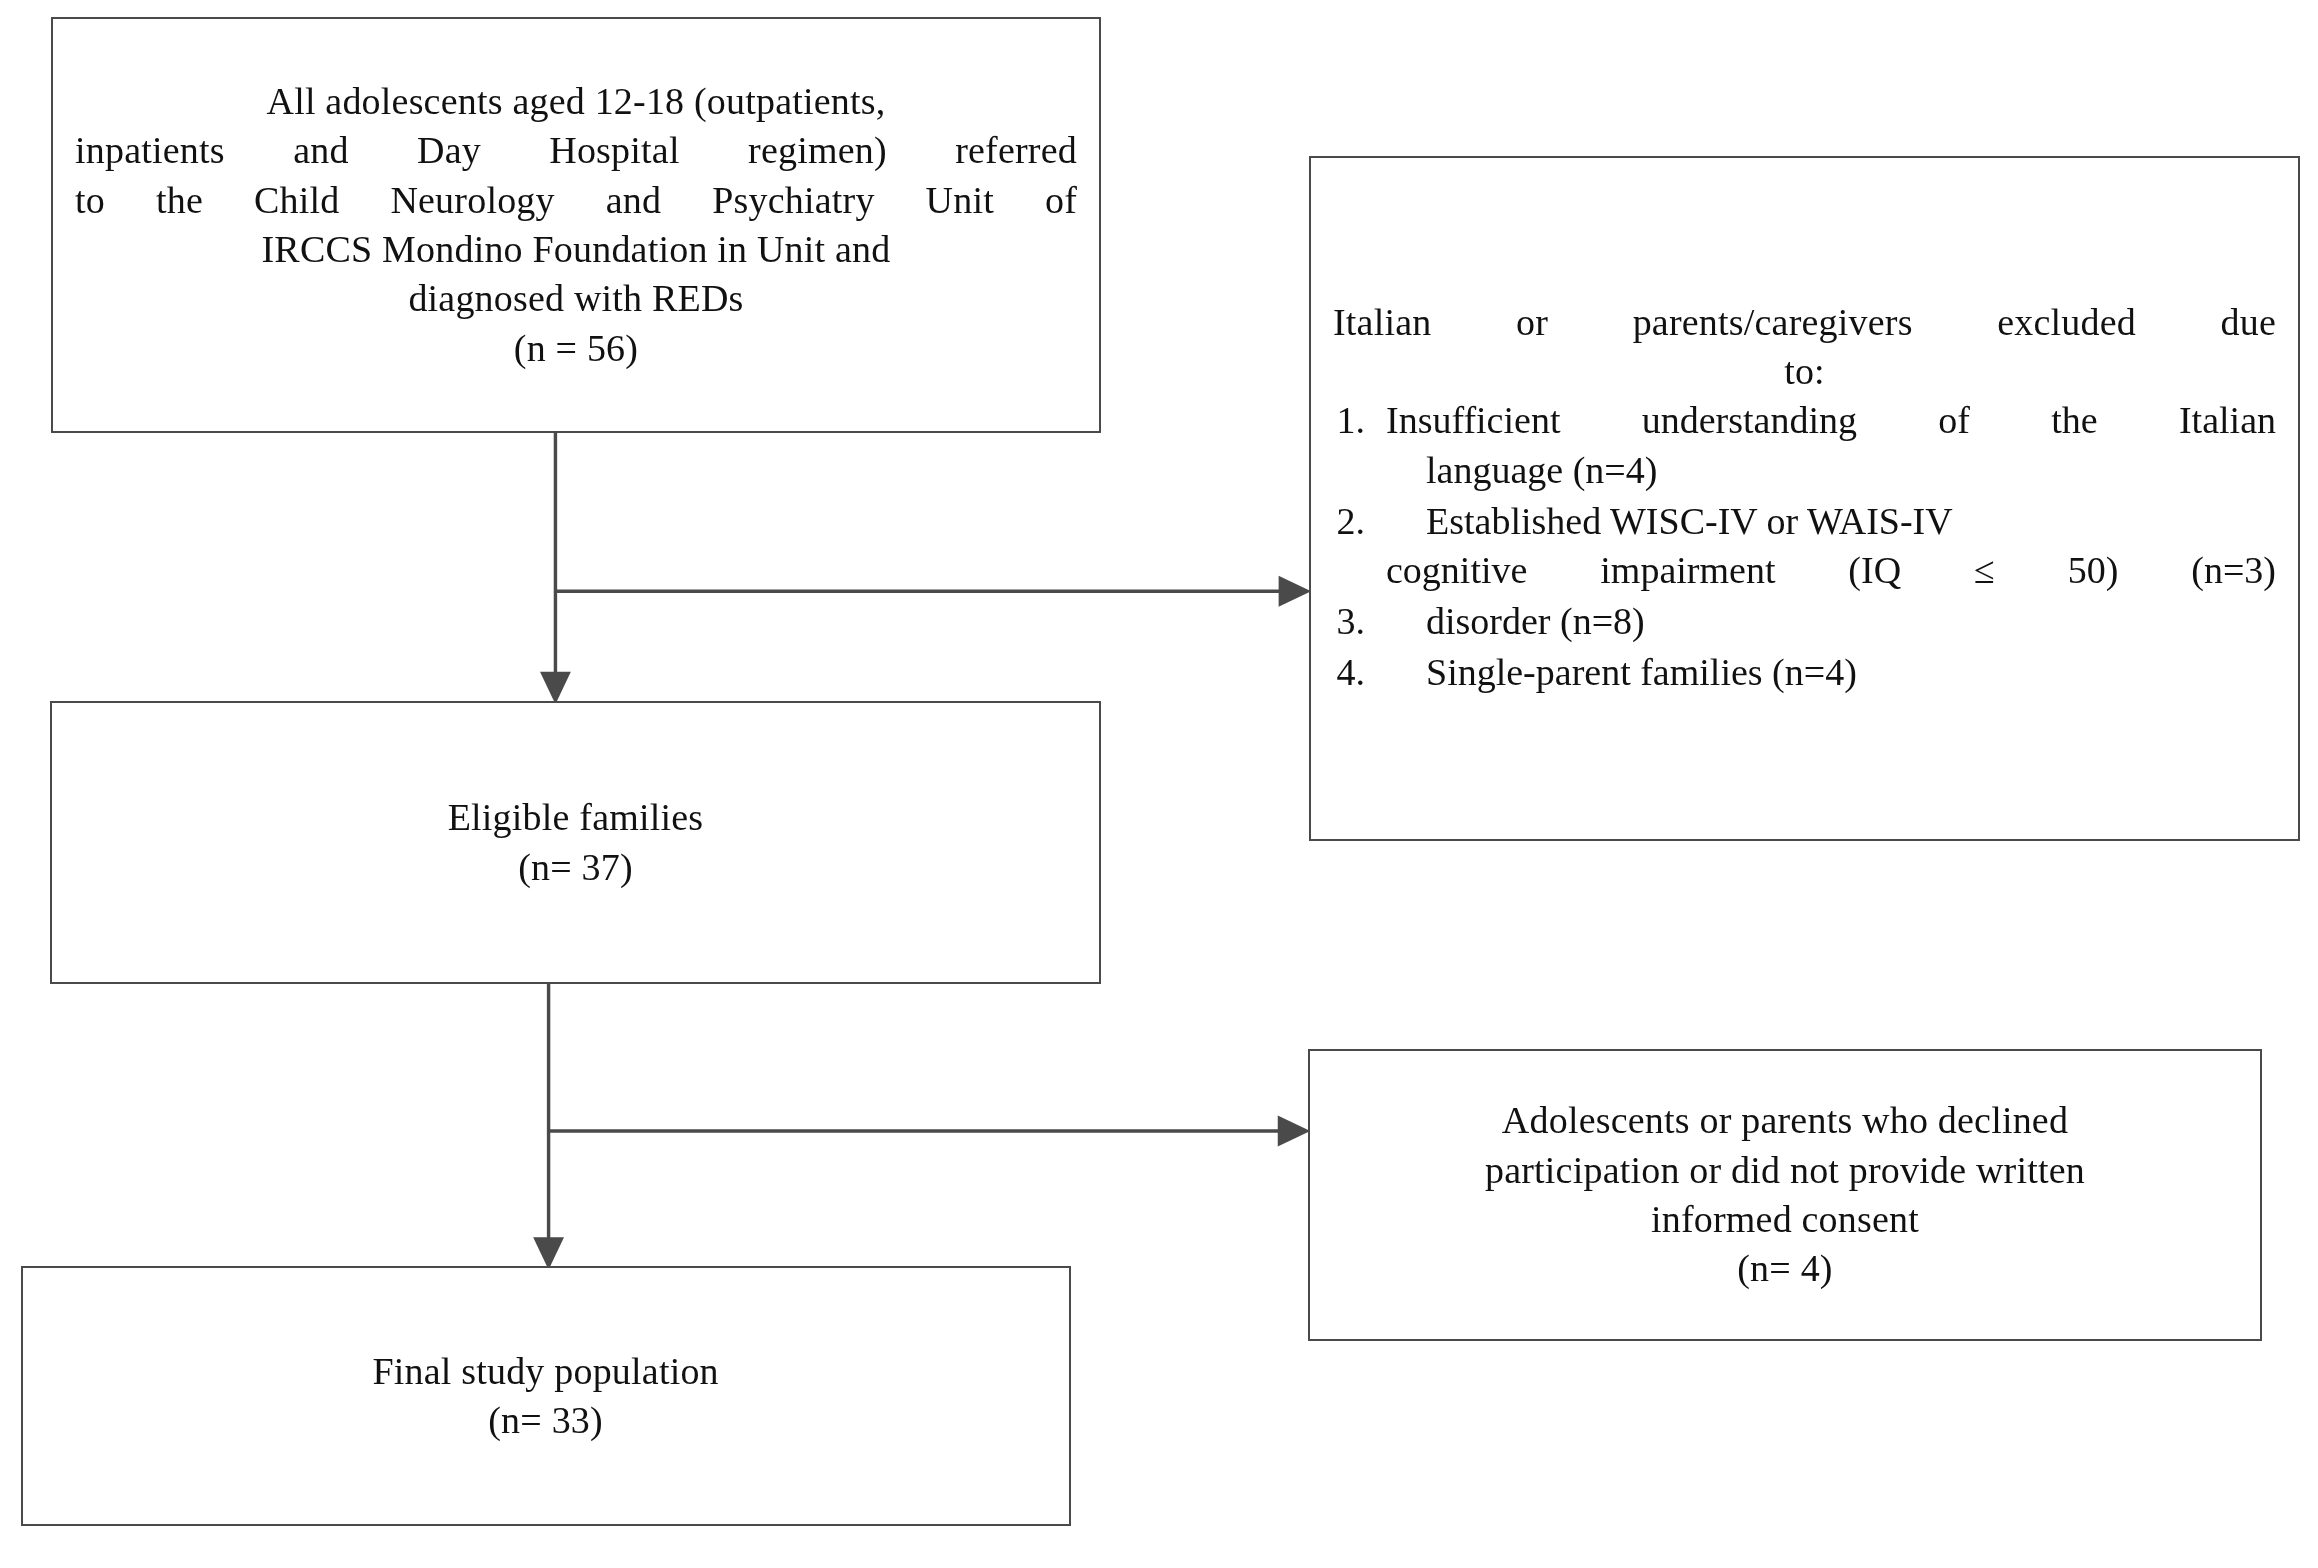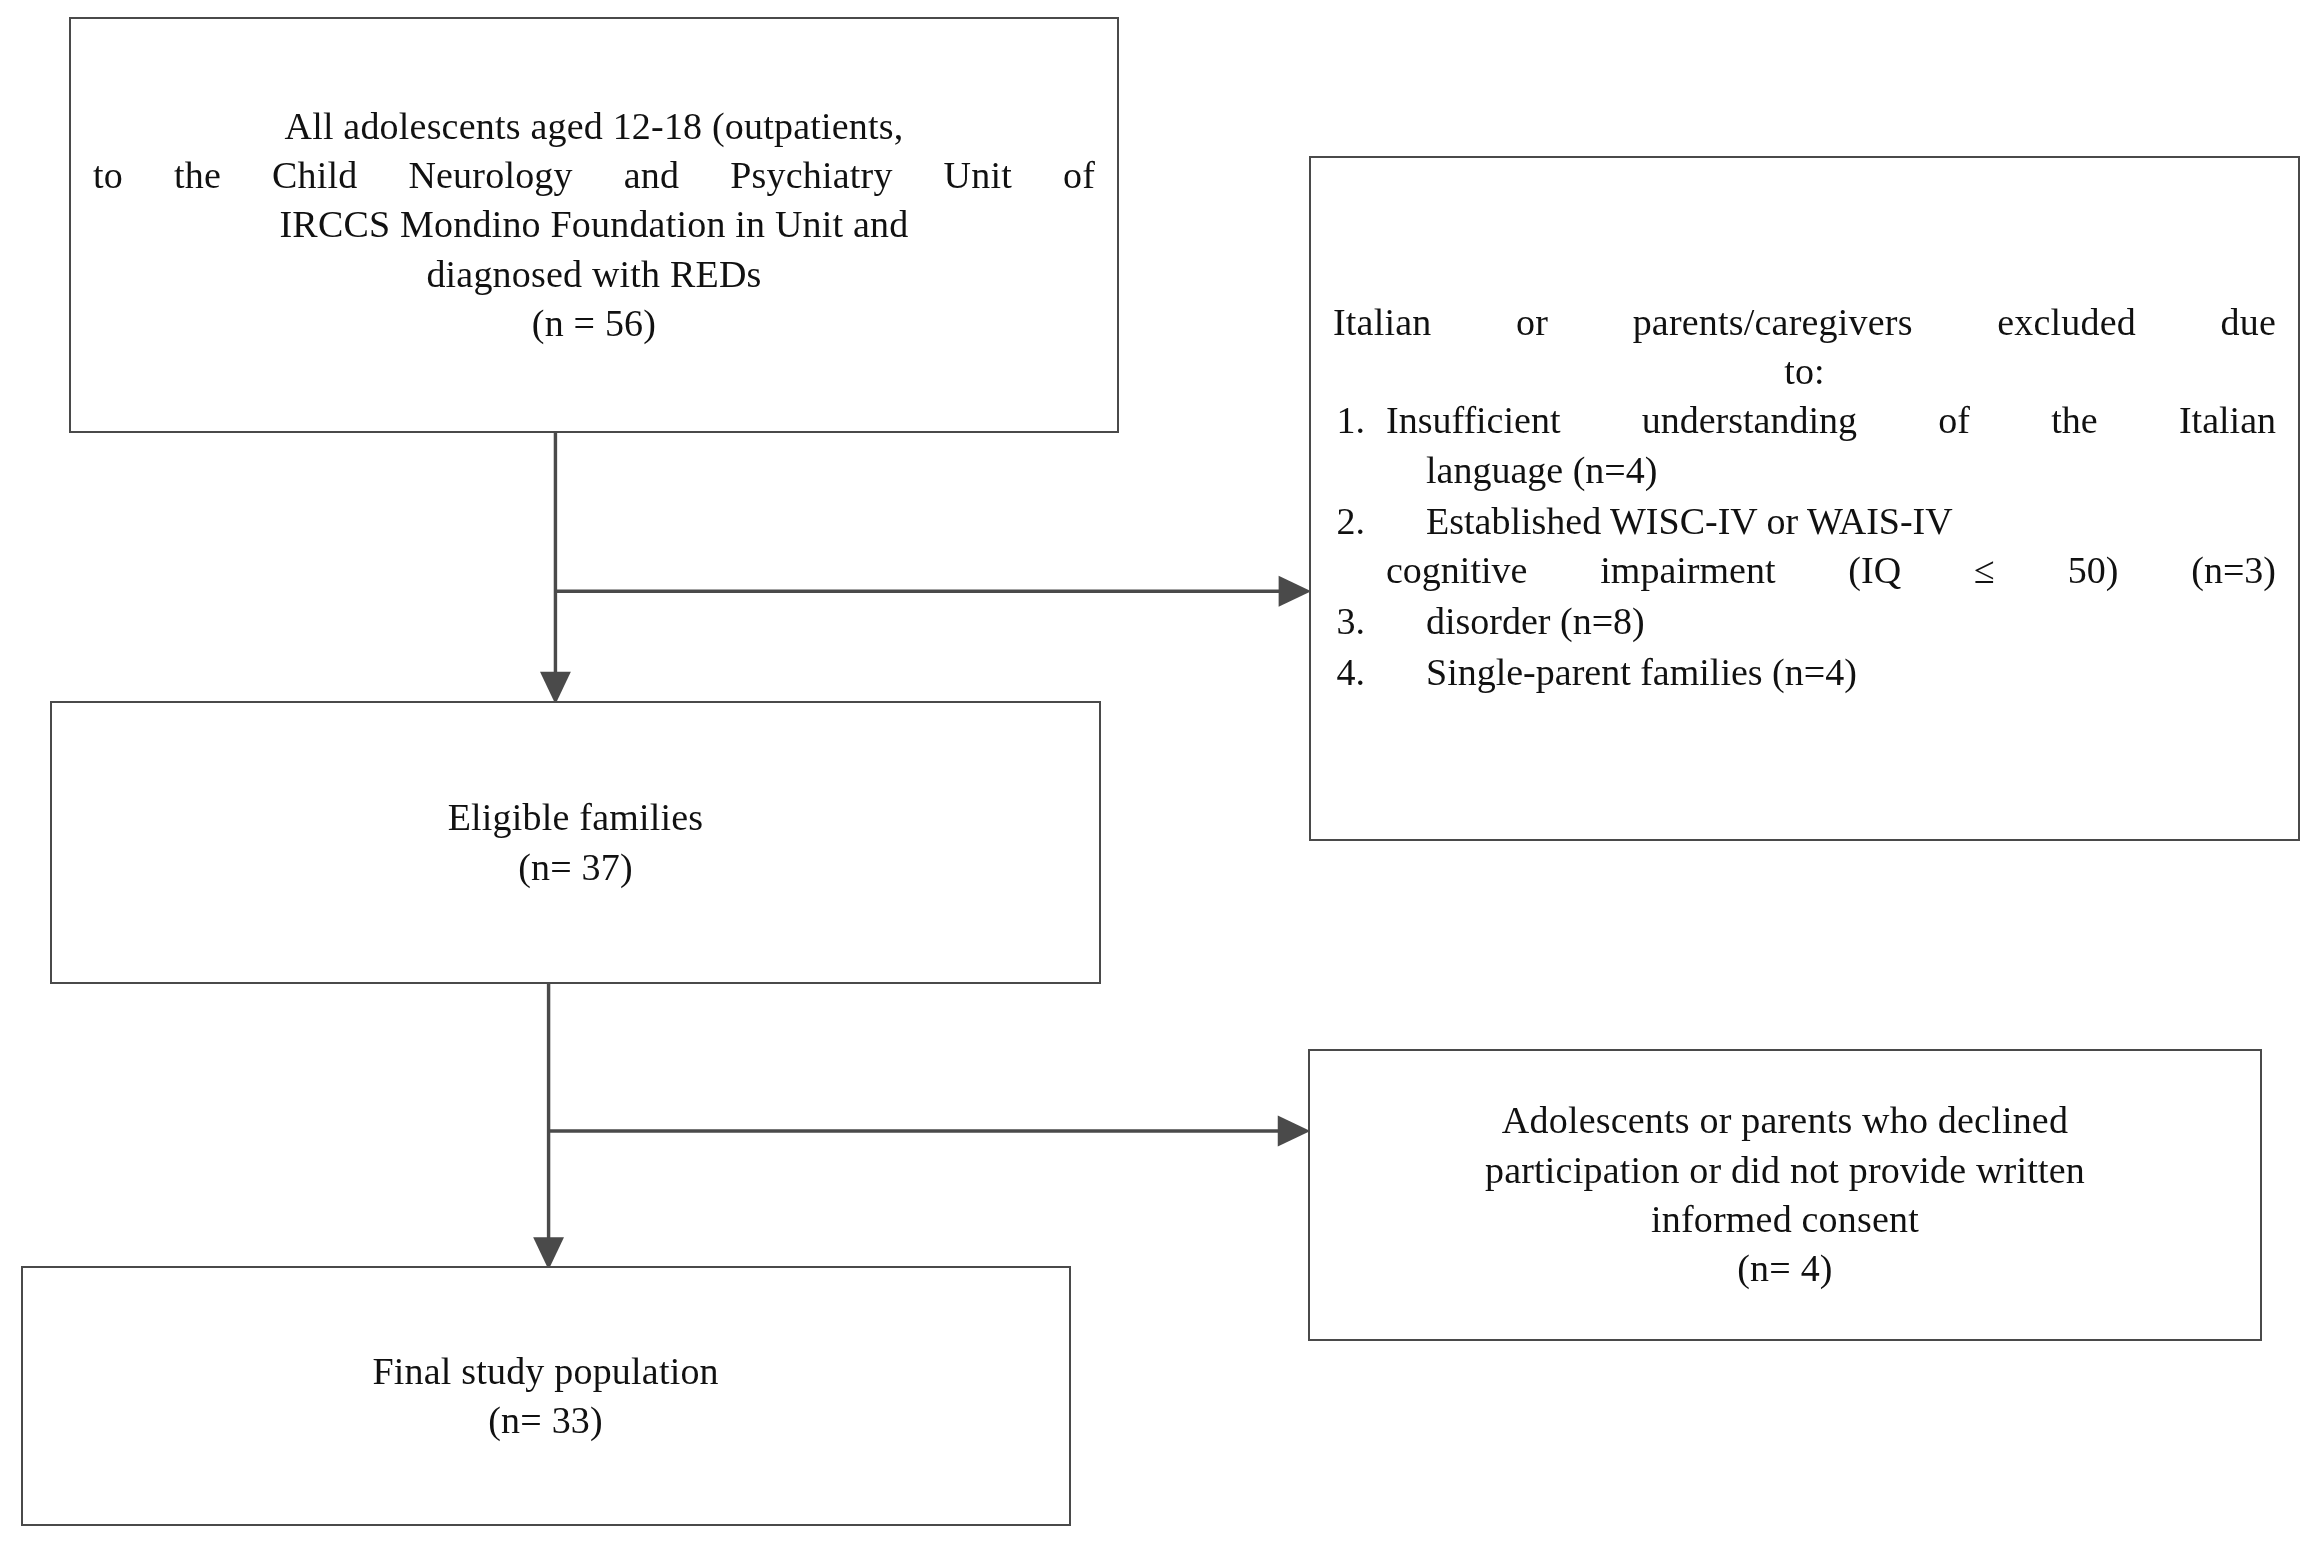--- a/index.html
+++ b/index.html
@@ -66,21 +66,21 @@
     top: 0;
     width: 46px;
     text-align: left;
   }
   .fc-list li .txt { display: block; }
 
   
   .count-line { margin-top: 0; }
 
   
-  #box-recruited  { left: 51px;   top: 17px;   width: 1050px; height: 416px; margin-left: 18px; }
+  #box-recruited  { left: 51px;   top: 17px;   width: 1050px; height: 416px; }
   #box-excluded   { left: 1309px; top: 156px;  width: 991px; height: 685px; }
   #box-eligible   { left: 50px;   top: 701px;  width: 1051px; height: 283px; }
   #box-declined   { left: 1308px; top: 1049px; width: 954px; height: 292px; }
   #box-final      { left: 20.6px;   top: 1266px; width: 1050px; height: 260px; }
 
   
   .conn-svg {
     position: absolute;
     left: 0;
     top: 0;
@@ -110,20 +110,21 @@
 
     <path class="conn-path" d="M 640 1148 L 640 1466"></path>
     <polygon class="conn-head" points="640,1482 622,1444 658,1444"></polygon>
 
     <path class="conn-path" d="M 640 1320 L 1509 1320"></path>
     <polygon class="conn-head" points="1529,1320 1491,1302 1491,1338"></polygon>
   </svg>
 
   <div class="fc-box align-center" id="box-recruited">
     <span class="fc-line t-center">All adolescents aged 12-18 (outpatients,</span>
+    <span class="fc-line t-justify">inpatients and Day Hospital regimen) referred</span>
     <span class="fc-line t-justify">to the Child Neurology and Psychiatry Unit of</span>
     <span class="fc-line t-center">IRCCS Mondino Foundation in Unit and</span>
     <span class="fc-line t-center">diagnosed with REDs</span>
     <span class="fc-line t-center count-line">(n = 56)</span>
   </div>
 
   <div class="fc-box" id="box-excluded">
     <span class="fc-line t-justify">Italian or parents/caregivers excluded due</span>
     <span class="fc-line t-center">to:</span>
 

